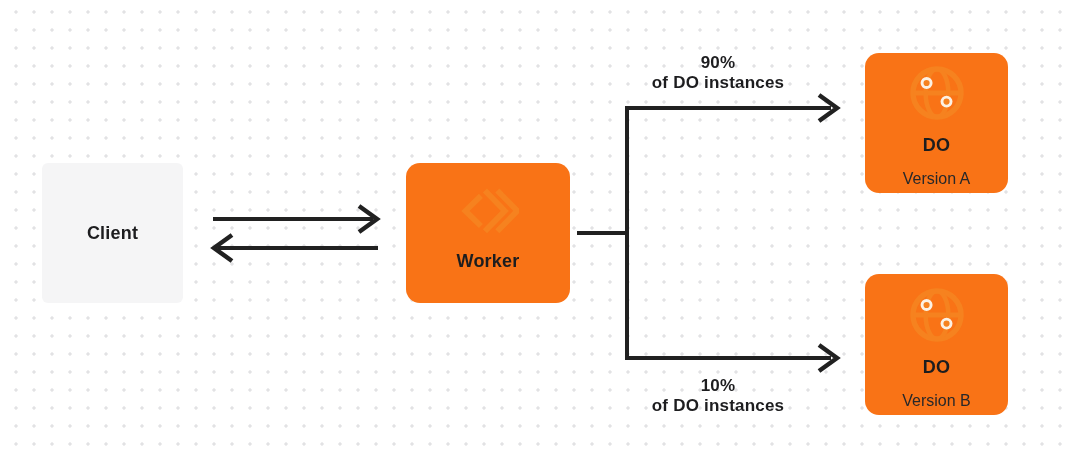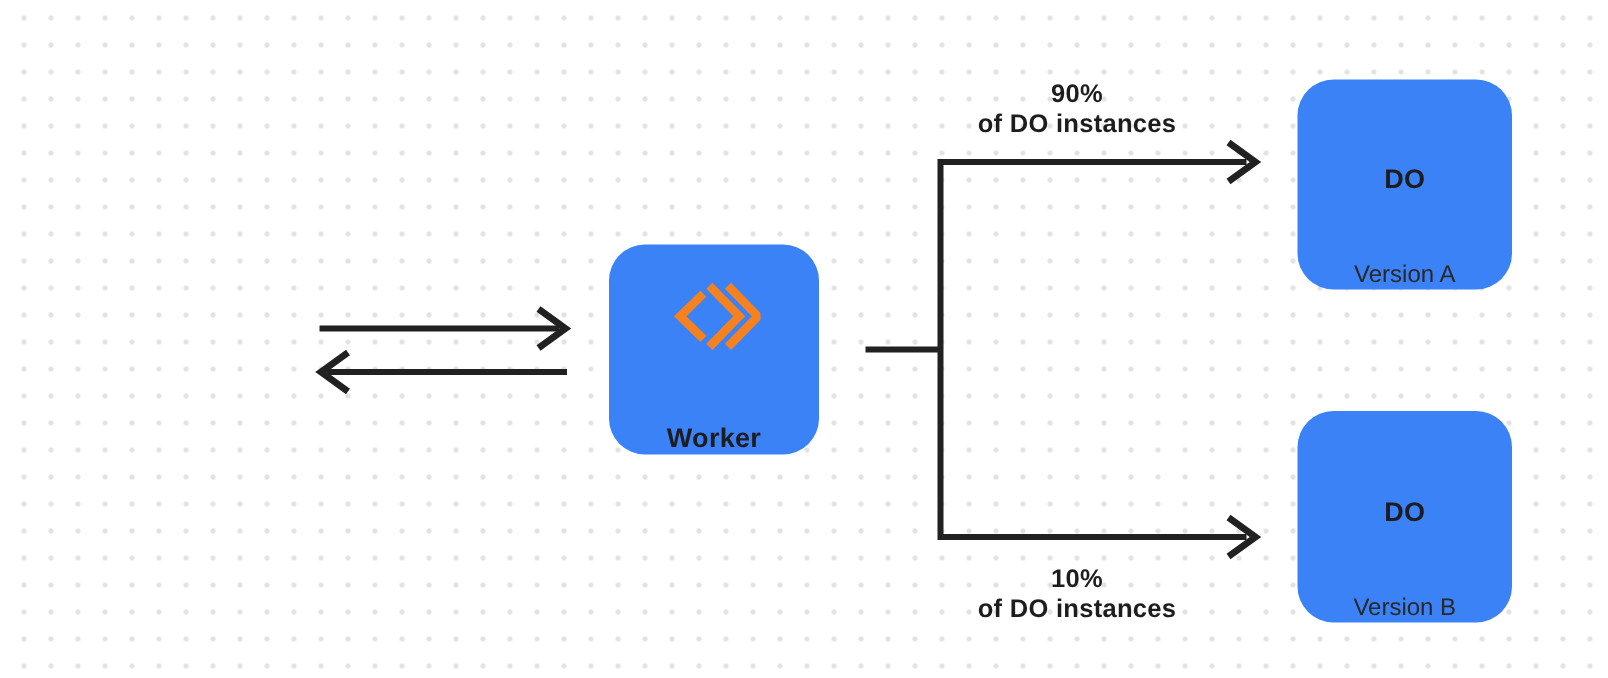--- a/index.html
+++ b/index.html
@@ -41,27 +41,26 @@
     color: #1d1d1f;
   }
   .card-client {
     left: 42px; top: 163px;
     width: 141px; height: 140px;
     background: #f5f5f6;
     border-radius: 6px;
     justify-content: center;
   }
   .card-cream {
-    background: #3b82f6;
-    border-radius: 24px;
-    gap: 31px;
+    background: #f97316;
+    border-radius: 14px;
   }
   .card-worker {
     left: 406px; top: 163px;
-    width: 140px; height: 140px;
+    width: 164px; height: 140px;
     padding-top: 17px;
     align-items: center;
   }
   .card-do-a { left: 865px; top: 53px; width: 143px; height: 140px; padding-top: 11px; }
   .card-do-b { left: 865px; top: 274px; width: 143px; height: 141px; padding-top: 12px; }
   .card-title {
     font-size: 18px;
     font-weight: 700;
     letter-spacing: 0.2px;
   }
@@ -110,20 +109,23 @@
       <line x1="577" y1="233" x2="627" y2="233" stroke-width="4"></line>
     </g>
 
     <g>
       <path d="M831 108 L627 108 L627 358 L831 358" stroke-width="4"></path>
       <polyline points="819,95 837,108 819,121" stroke-width="4.5"></polyline>
       <polyline points="819,345 837,358 819,371" stroke-width="4.5"></polyline>
     </g>
   </svg>
 
+  <div class="card card-client">
+    <div class="card-title">Client</div>
+  </div>
 
   <div class="card card-cream card-worker">
     <svg class="icon-svg" width="62" height="60" viewBox="0 0 70 66" xmlns="http://www.w3.org/2000/svg" aria-hidden="true">
       <g fill="none" stroke="#F6821F" stroke-width="6.5" stroke-linejoin="miter" stroke-linecap="butt">
         <path d="M27 17 L9.5 34 L27 51"></path>
         <path d="M31.5 11 L54 34 L31.5 57"></path>
         <path d="M45.5 11 L68 34 L45.5 57"></path>
       </g>
     </svg>
     <div class="card-title">Worker</div>

